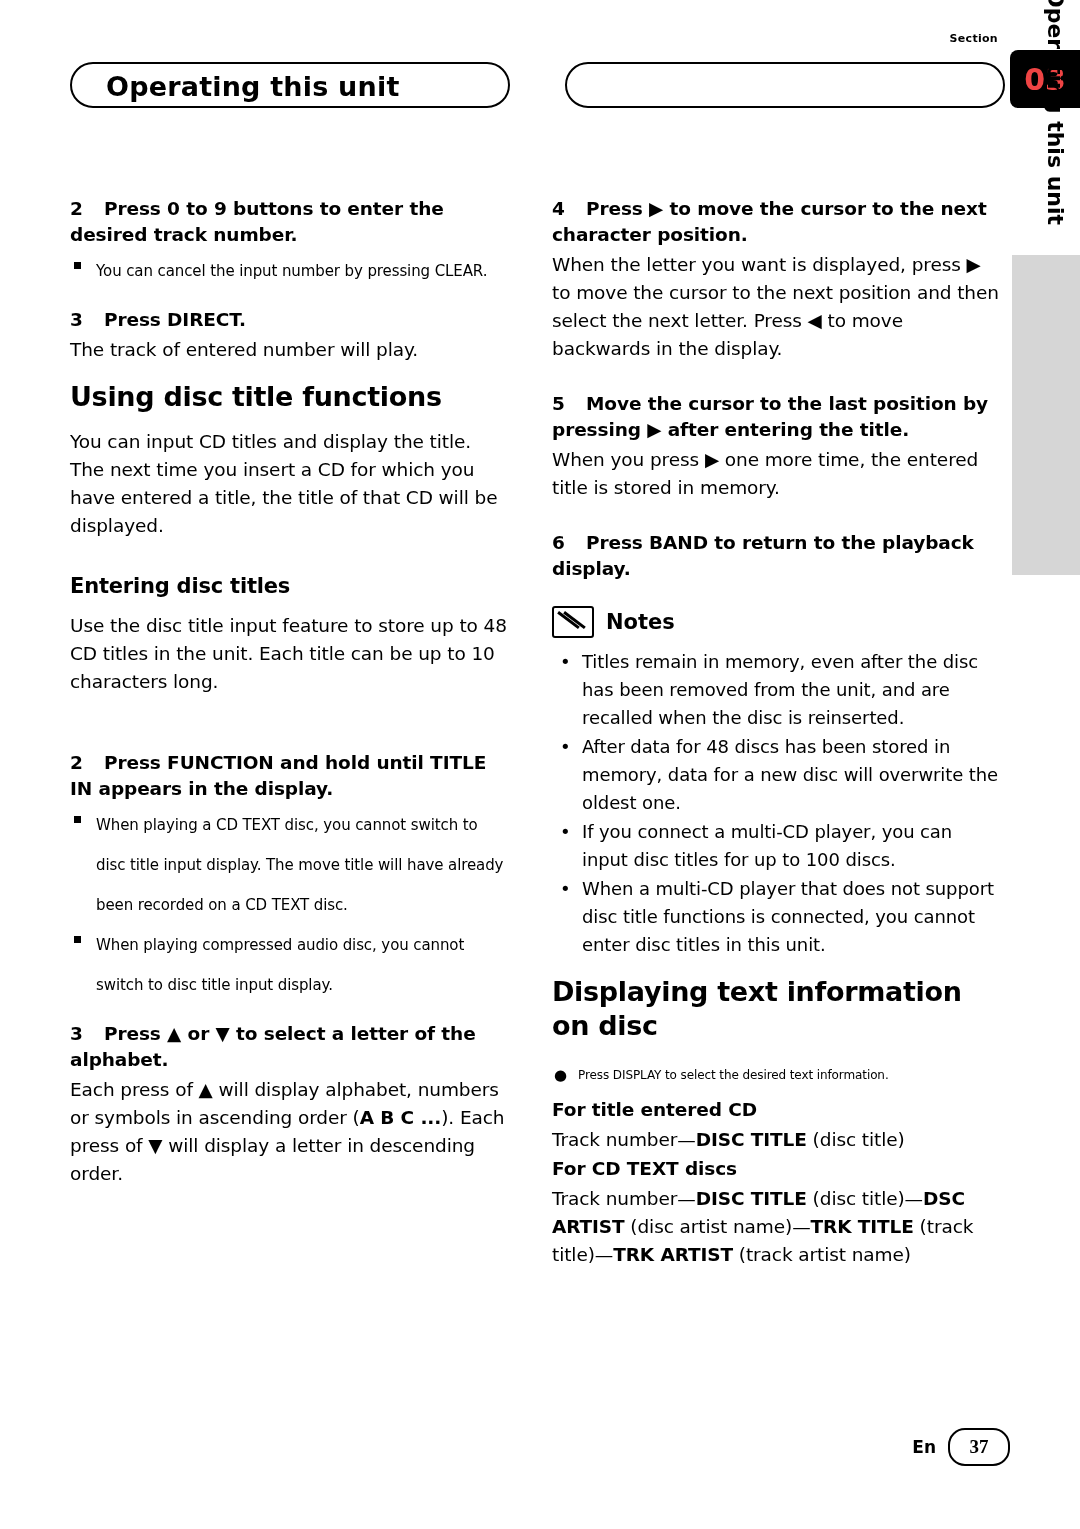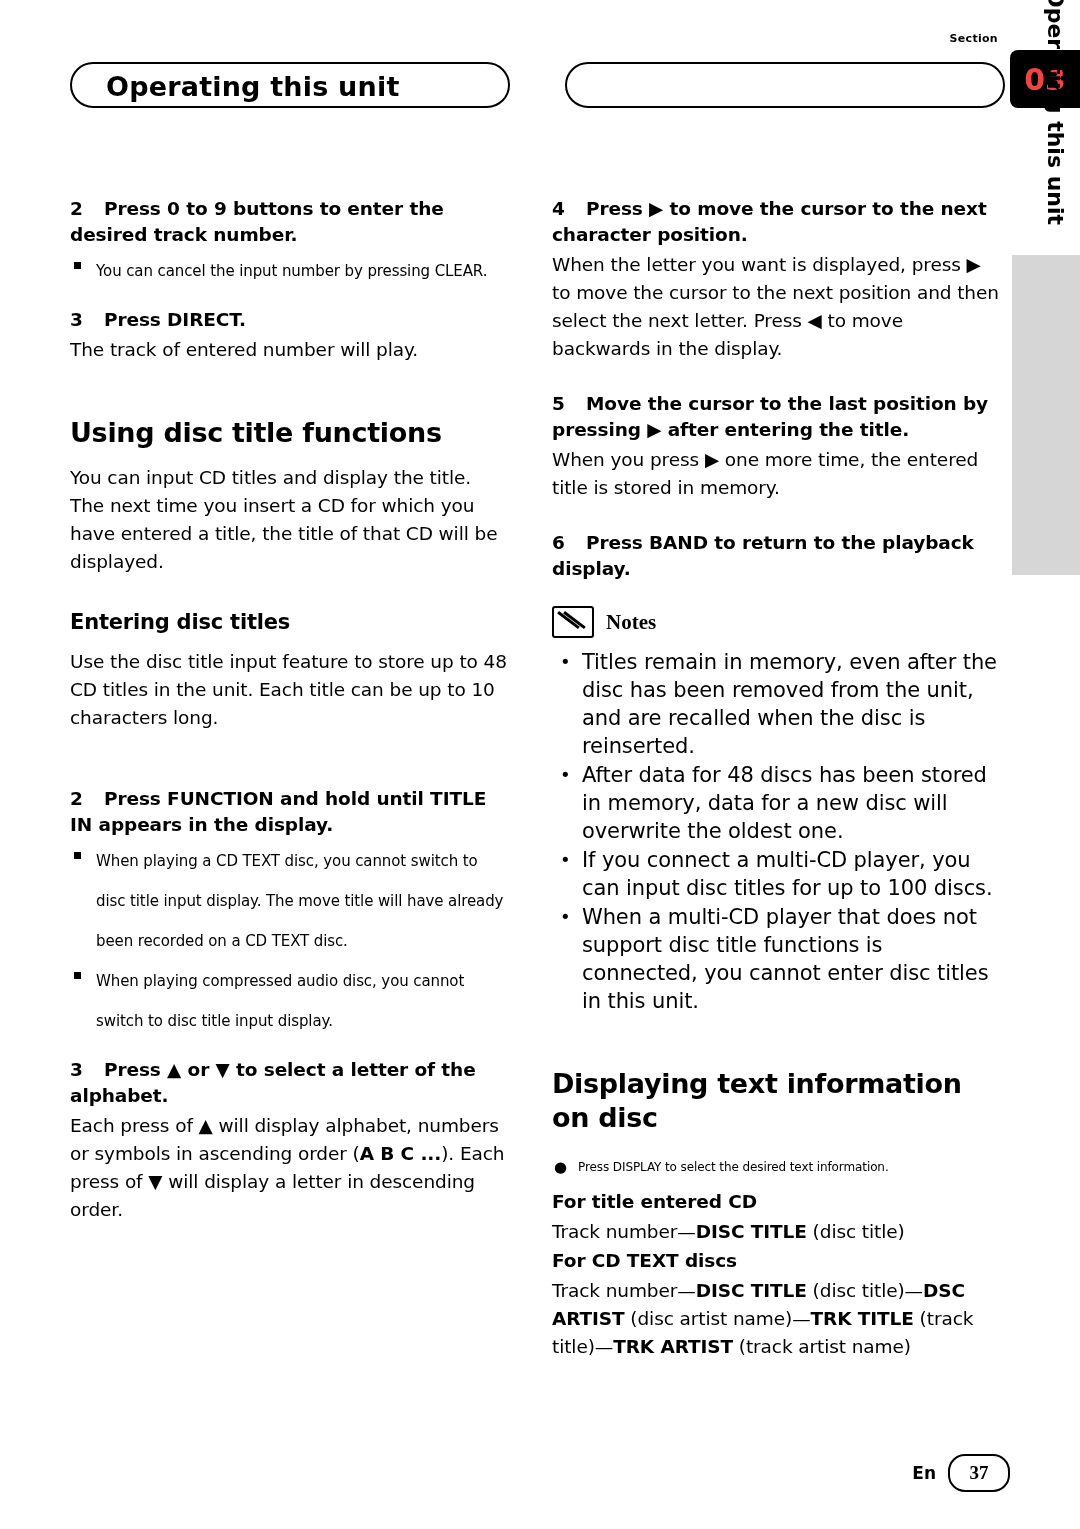--- a/index.html
+++ b/index.html
@@ -143,21 +143,21 @@
   .bullet-sq::before {
     content: "";
     position: absolute;
     left: 4px;
     top: 11px;
     width: 7px;
     height: 7px;
     background: #000;
   }
   .bullet-dot {
-    font-size: 21px;
+    font-size: 18px;
     line-height: 28px;
     position: relative;
     padding-left: 30px;
     letter-spacing: -0.1px;
     margin-bottom: 1px;
   }
   .bullet-dot::before {
     content: "\2022";
     position: absolute;
     left: 8px;
@@ -177,21 +177,21 @@
     position: absolute;
     left: 2px;
     top: 0;
     font-size: 15px;
   }
   h2.sec {
     font-size: 27px;
     font-weight: bold;
     line-height: 34px;
     letter-spacing: -0.3px;
-    margin-top: 52px;
+    margin-top: 16px;
     margin-bottom: 14px;
   }
   h3.sub {
     font-size: 21px;
     font-weight: bold;
     line-height: 28px;
     margin-top: 32px;
     margin-bottom: 12px;
     letter-spacing: -0.2px;
   }
@@ -199,21 +199,20 @@
   .gap-m { height: 26px; }
 
   b { font-weight: bold; }
 
   
   .notes-head {
     display: flex;
     align-items: center;
     margin-top: 24px;
     margin-bottom: 10px;
-    font-family: Liberation Serif, serif;
   }
   .notes-icon {
     width: 42px;
     height: 32px;
     border: 2px solid #000;
     border-radius: 3px;
     margin-right: 12px;
     position: relative;
     box-sizing: border-box;
     overflow: hidden;
@@ -240,21 +239,21 @@
   }
   .notes-title {
     font-size: 21px;
     font-weight: bold;
   }
 
   
   .footer {
     position: absolute;
     right: 70px;
-    bottom: 37px;
+    bottom: 63px;
     display: flex;
     align-items: center;
   }
   .footer .en {
     font-size: 17px;
     font-weight: bold;
     margin-right: 12px;
   }
   .footer .pagenum {
     width: 58px;

